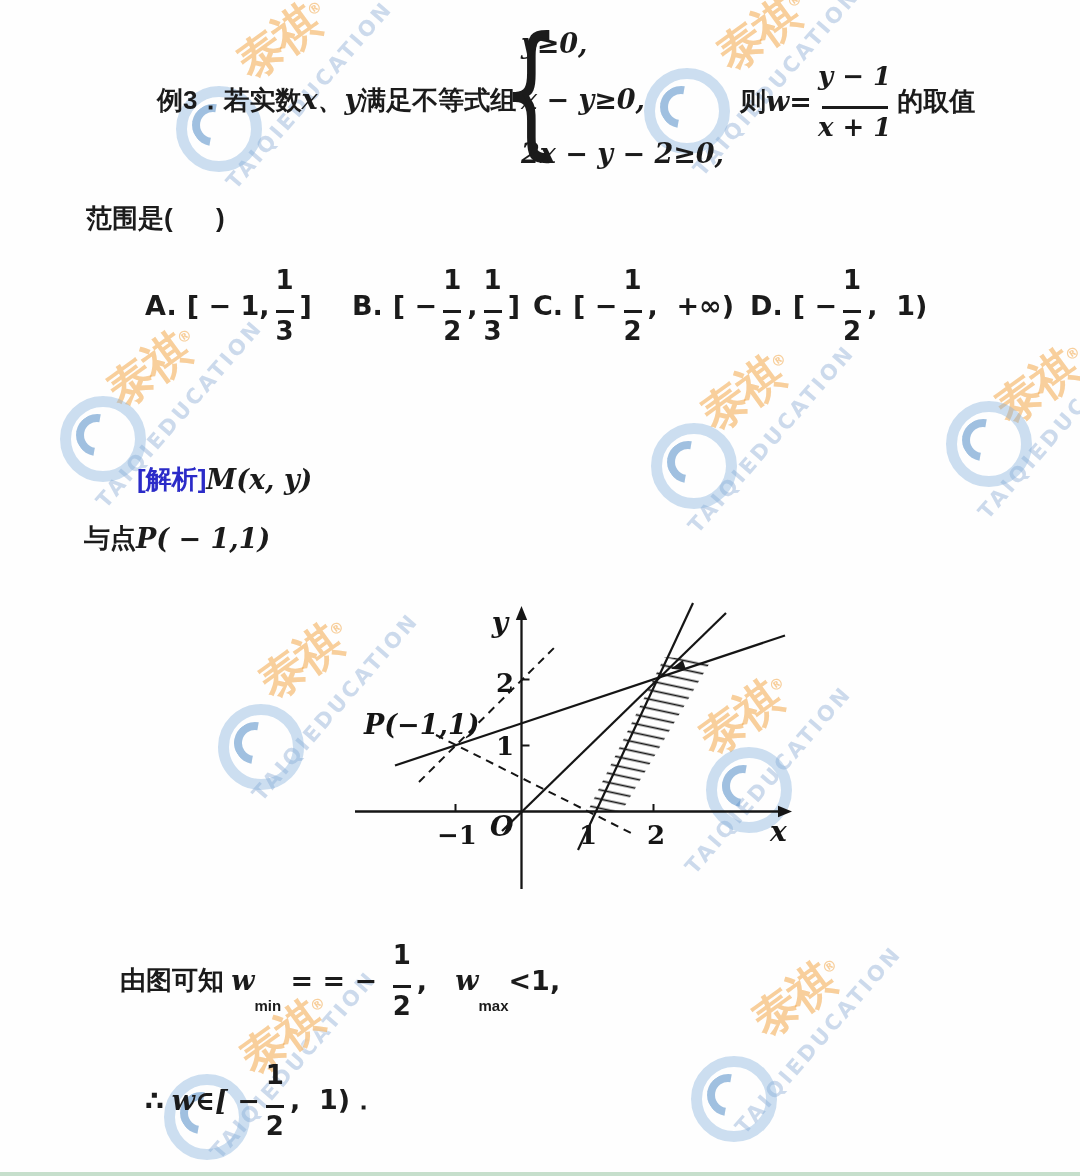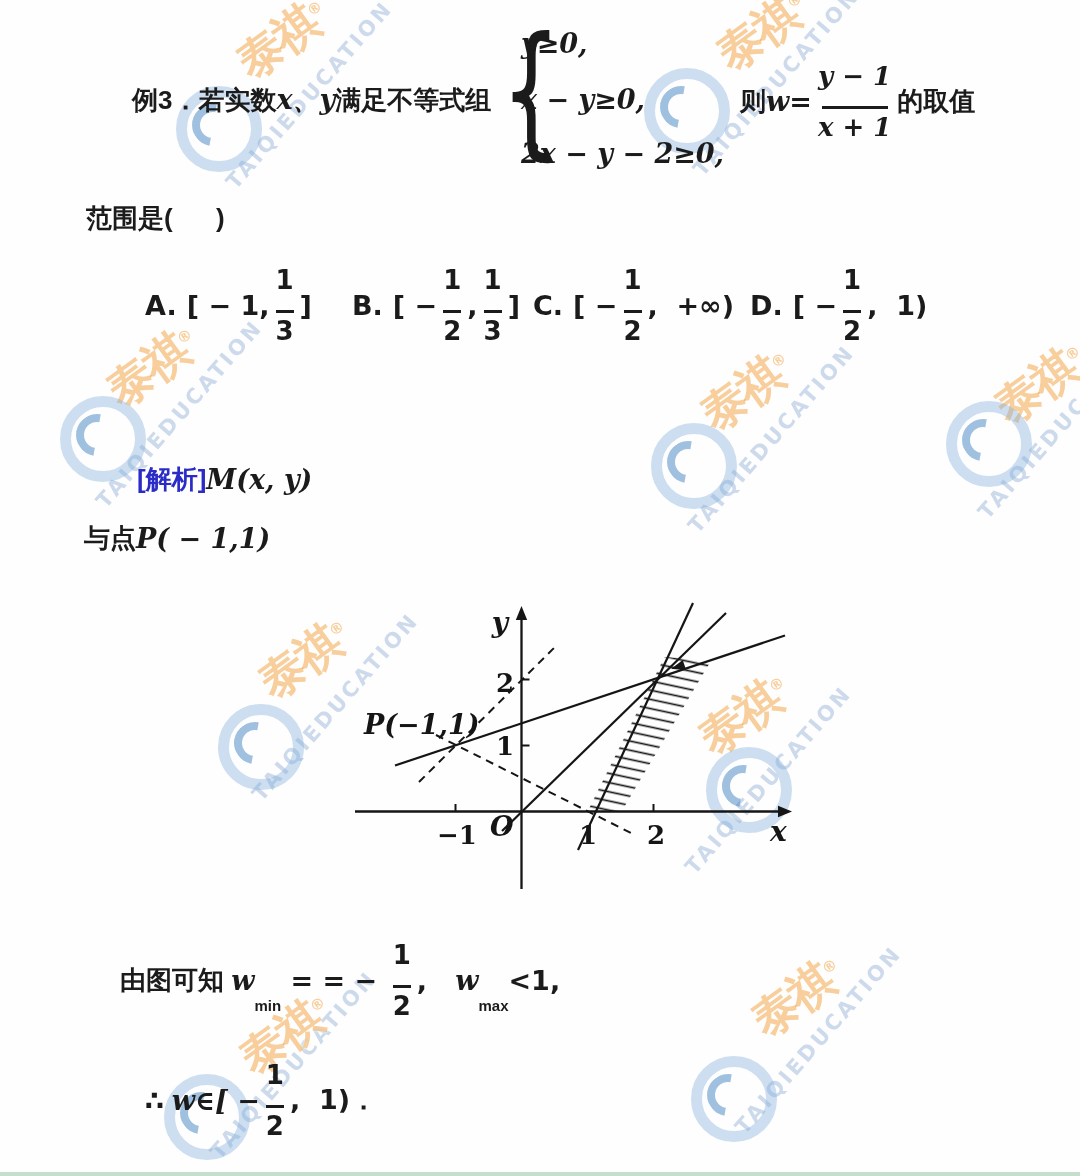--- a/index.html
+++ b/index.html
@@ -88,21 +88,21 @@
     <div class="wm wm-cn" style="left:236px;top:1004px"><span>泰祺</span><sup>®</sup></div>
     <div class="wm wm-swirl" style="left:164px;top:1074px"></div>
 
     <div class="wm wm-en" style="left:700px;top:1032px">TAIQIEDUCATION</div>
     <div class="wm wm-cn" style="left:748px;top:966px"><span>泰祺</span><sup>®</sup></div>
     <div class="wm wm-swirl" style="left:691px;top:1056px"></div>
   </div>
 
   <div id="content">
 
-    <div class="row" style="left:132px;top:80px;height:40px">
+    <div class="row" style="left:157px;top:80px;height:40px">
       <span class="cjk">例3．</span>
       <span class="cjk">若实数 </span>
       <span class="math">x、y</span>
       <span class="cjk">满足不等式组</span>
     </div>
 
     <div class="brace">{</div>
     <div>
       <div class="sysline math" style="top:28px">y≥0,</div>
       <div class="sysline math" style="top:84px">x − y≥0,</div>

